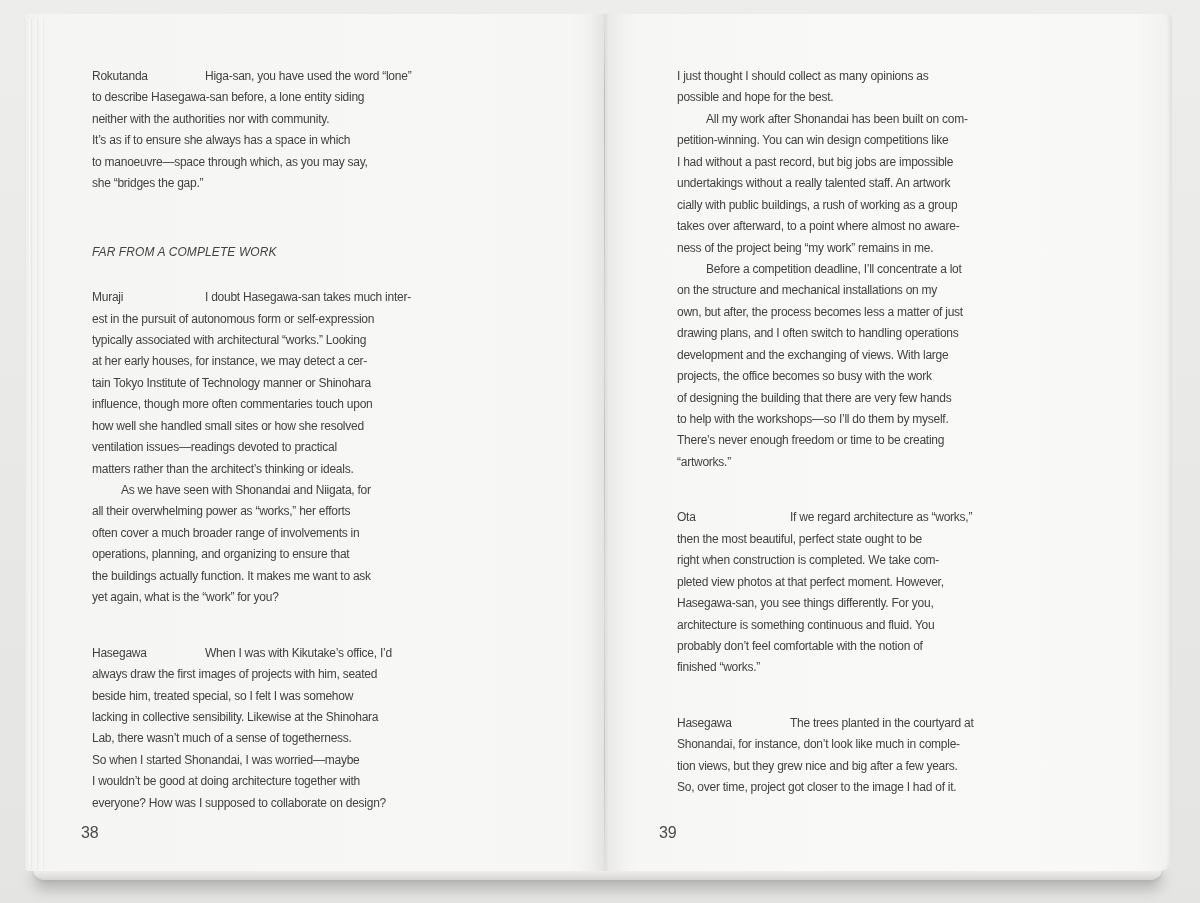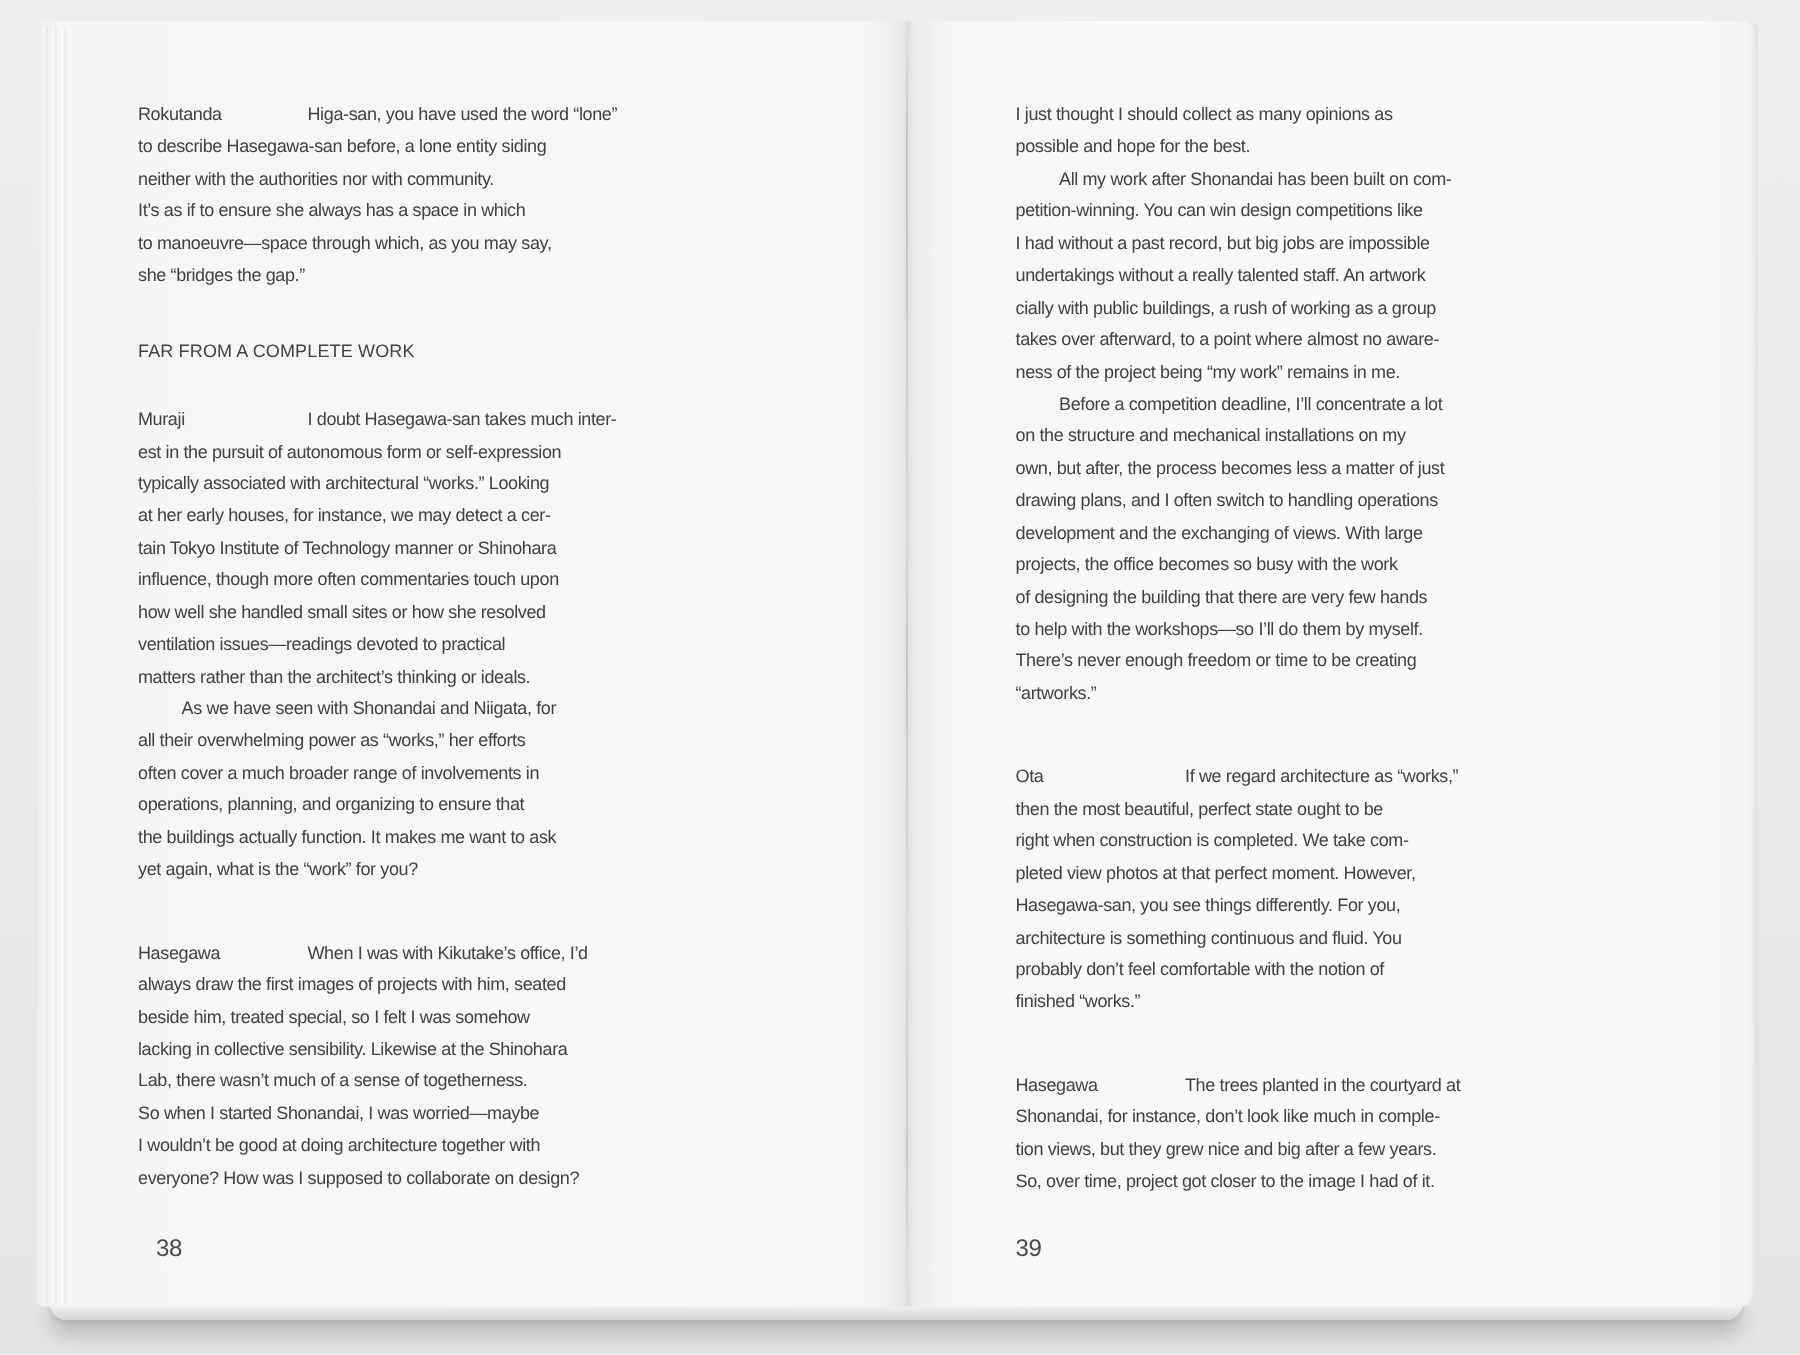--- a/index.html
+++ b/index.html
@@ -56,28 +56,28 @@
     position:relative;color:#424242;
     font-size:12px;line-height:21.45px;letter-spacing:-0.25px;
   }
   .page-left  .page-content{padding:52px 0 0 67px;}
   .page-right .page-content{padding:52px 0 0 75px;}
   .line{height:21.45px;white-space:pre;}
   .speaker{display:inline-block;min-width:113px;}
   .para.indent .line.first{padding-left:29px;}
   .block{margin-top:34px;}
   .block:first-child{margin-top:0;}
-  .block.heading{margin-top:29px;margin-bottom:0;letter-spacing:0.1px;}
+  .block.heading{margin-top:47px;margin-bottom:0;letter-spacing:0.1px;font-style:italic;}
   .block.heading + .block{margin-top:24px;}
   .page-number{
     position:absolute;bottom:29px;color:#4a4a4a;
     font-size:16px;letter-spacing:-0.2px;
   }
-  .pn-left{left:79px;}
-  .pn-right{left:75px;text-align:center;}
+  .pn-left{left:56px;}
+  .pn-right{left:57px;text-align:center;}
 </style>
 </head>
 <body>
 
 <div class="scene">
   <div class="book">
     <div class="edge-bottom"></div>
 
     <div class="page page-left">
       <div class="edge-left"></div>

